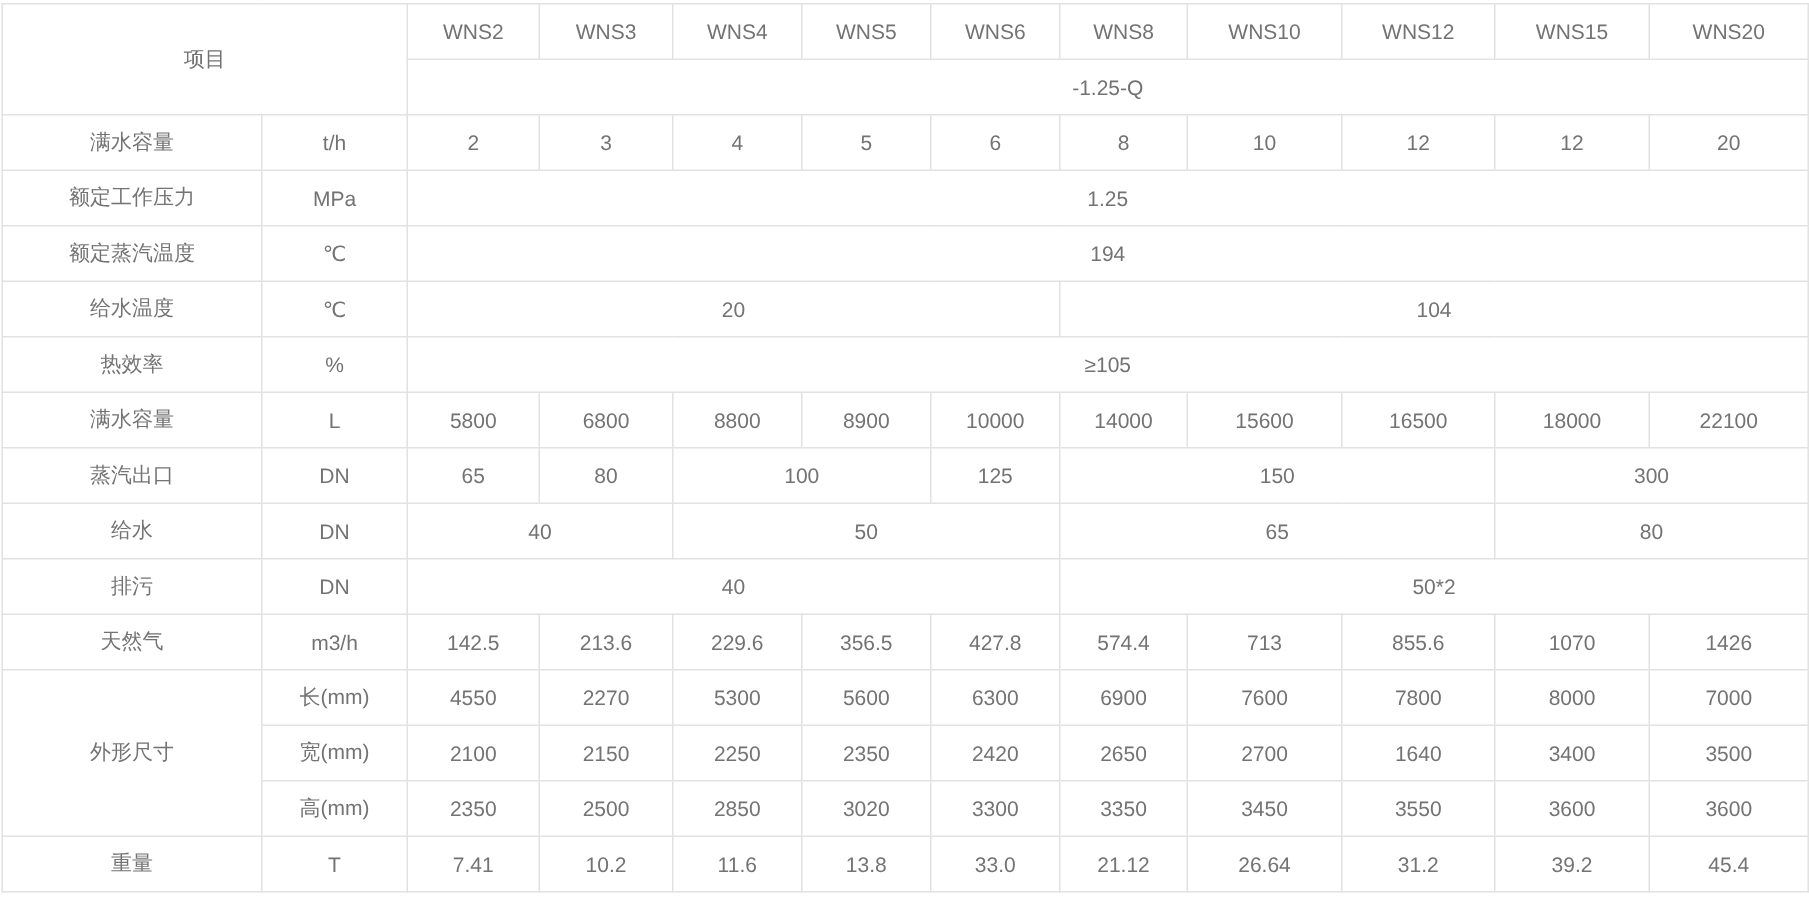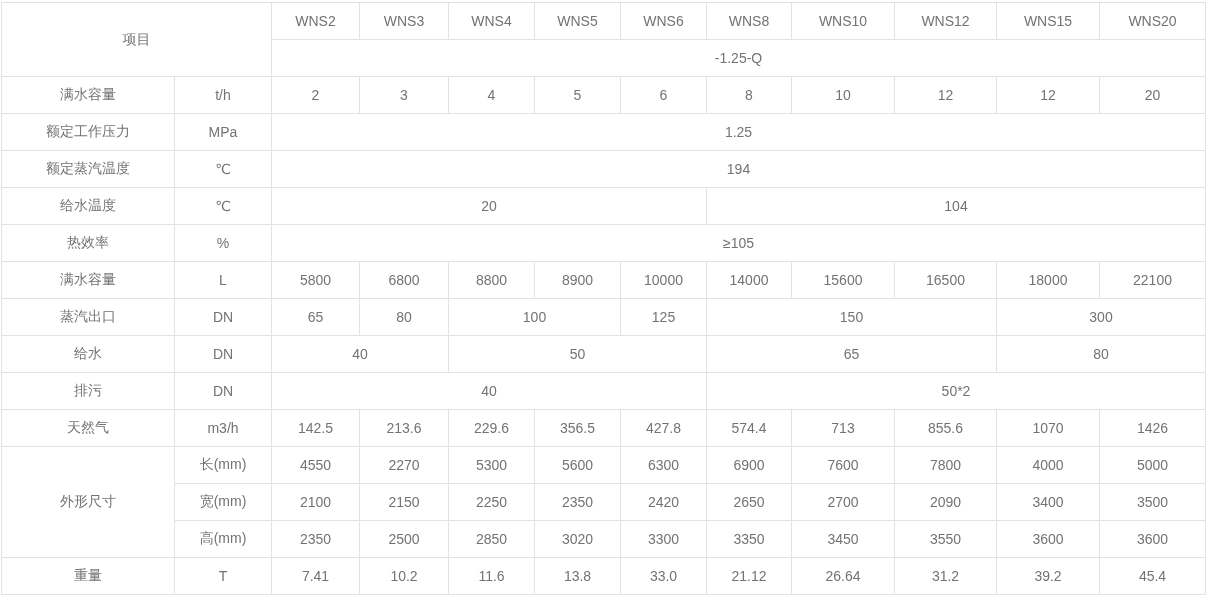--- a/index.html
+++ b/index.html
@@ -161,33 +161,33 @@
       <td rowspan="3">外形尺寸</td>
       <td>长(mm)</td>
       <td>4550</td>
       <td>2270</td>
       <td>5300</td>
       <td>5600</td>
       <td>6300</td>
       <td>6900</td>
       <td>7600</td>
       <td>7800</td>
-      <td>4000</td>
-      <td>5000</td>
+      <td>8000</td>
+      <td>7000</td>
     </tr>
     <tr>
       <td>宽(mm)</td>
       <td>2100</td>
       <td>2150</td>
       <td>2250</td>
       <td>2350</td>
       <td>2420</td>
       <td>2650</td>
       <td>2700</td>
-      <td>2090</td>
+      <td>1640</td>
       <td>3400</td>
       <td>3500</td>
     </tr>
     <tr>
       <td>高(mm)</td>
       <td>2350</td>
       <td>2500</td>
       <td>2850</td>
       <td>3020</td>
       <td>3300</td>

